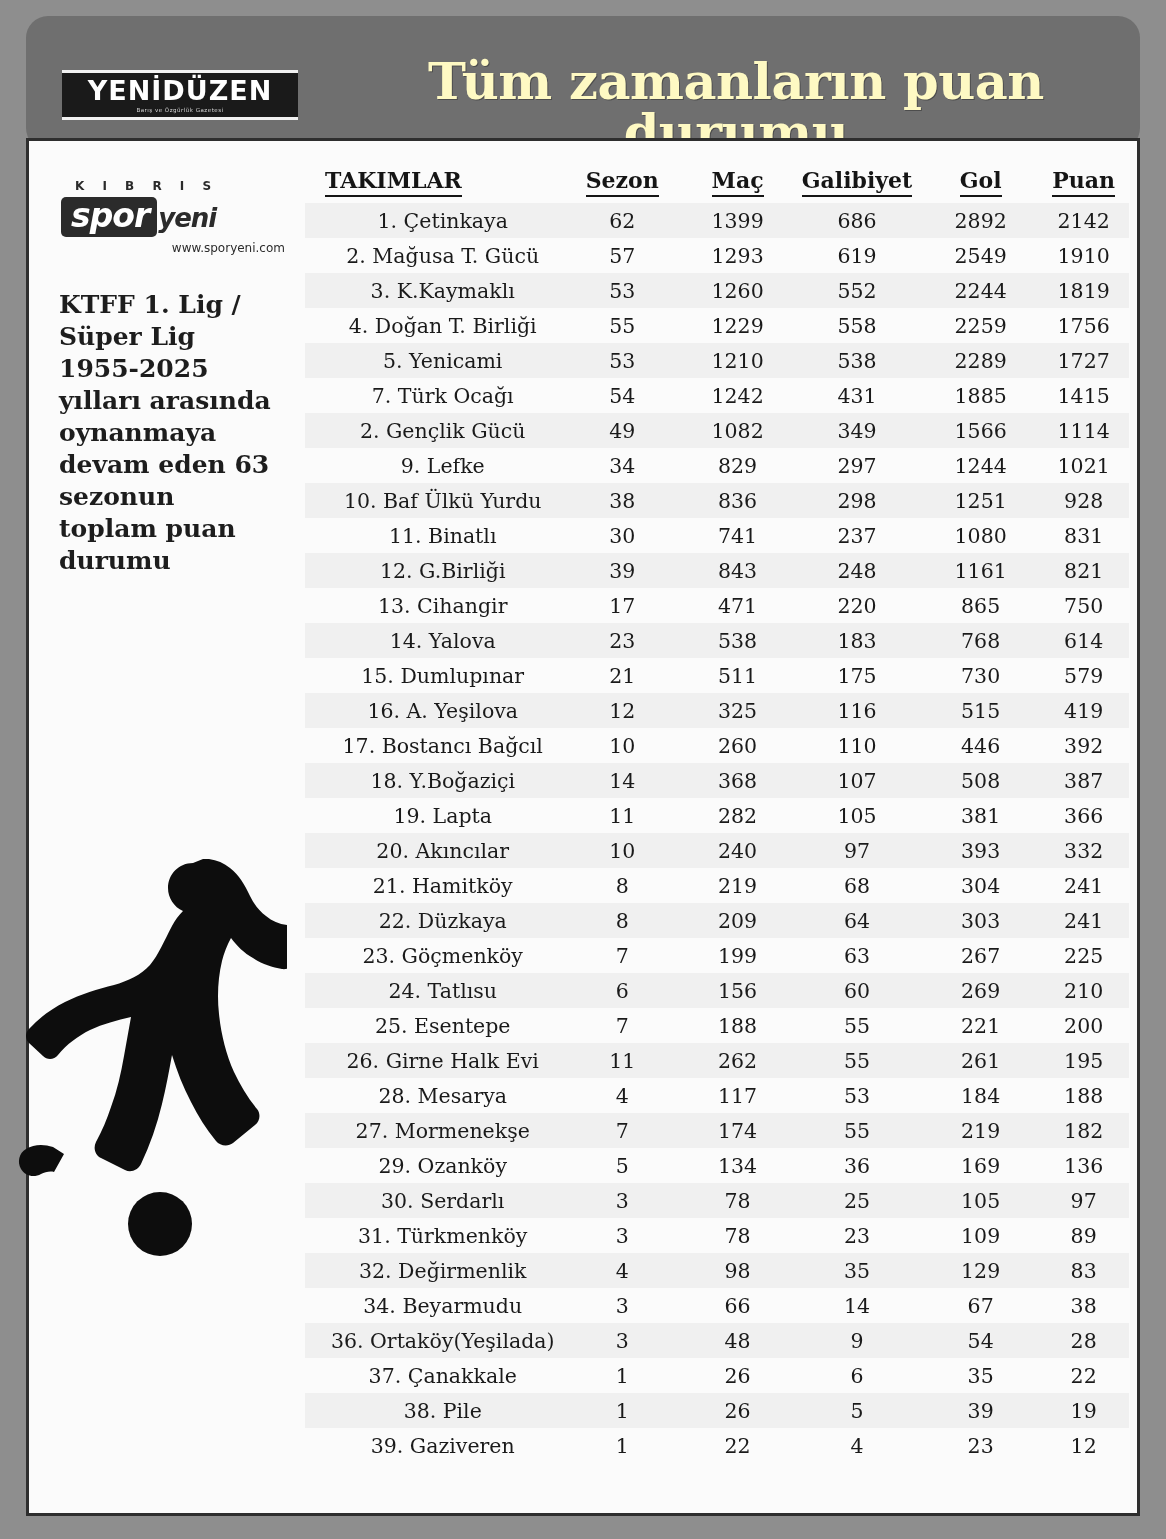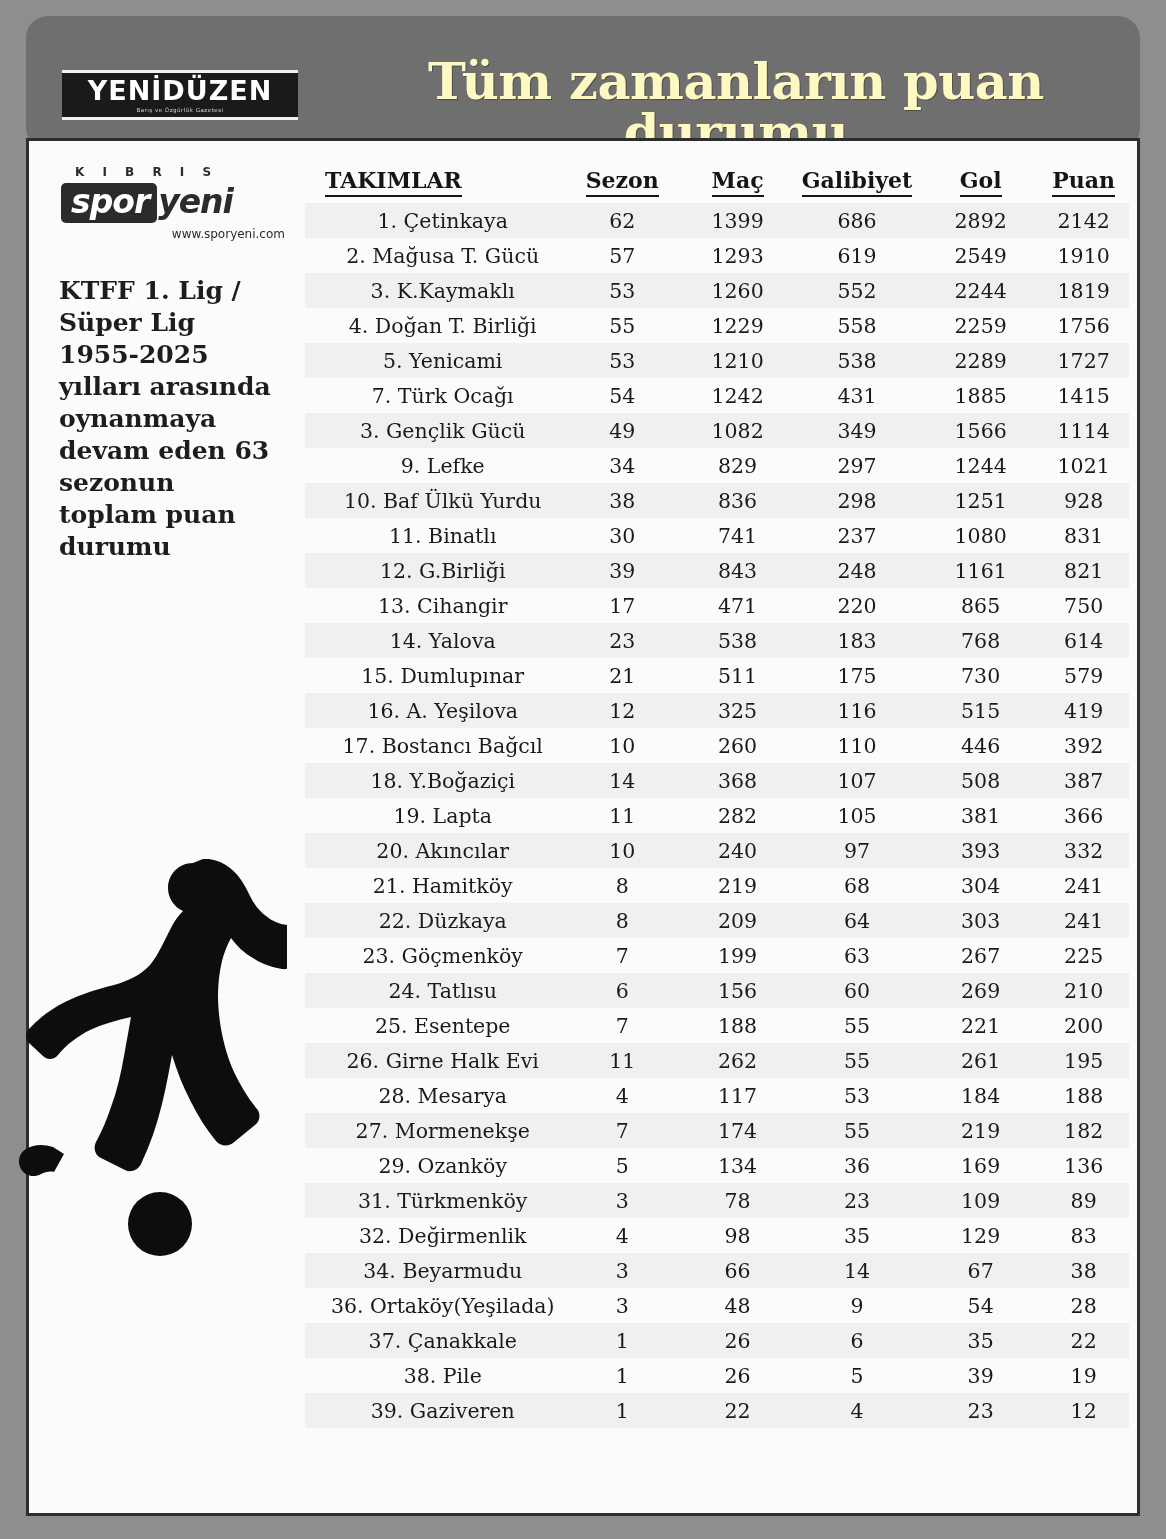--- a/index.html
+++ b/index.html
@@ -81,21 +81,21 @@
   
   .rail {
     position: absolute;
     left: 0; top: 0;
     width: 262px; height: 100%;
     padding: 14px 18px;
   }
 
   .sporyeni-logo {
     position: relative;
-    margin: 10px 0 0 14px;
+    margin: 24px 0 0 14px;
     width: 224px;
   }
   .sy-kibris {
     font-family: "DejaVu Sans", sans-serif;
     font-size: 12px;
     letter-spacing: 7px;
     color: #2b2b2b;
     font-weight: bold;
     margin-left: 14px;
   }
@@ -116,21 +116,21 @@
     border-radius: 5px;
     letter-spacing: -1px;
     line-height: 1.05;
   }
   .sy-yeni {
     display: inline-block;
     color: #2b2b2b;
     font-family: "DejaVu Sans", sans-serif;
     font-style: italic;
     font-weight: bold;
-    font-size: 33px;
+    font-size: 26px;
     letter-spacing: -1px;
     line-height: 1.05;
     margin-left: 1px;
   }
   .sy-url {
     font-family: "DejaVu Sans", sans-serif;
     font-size: 12px;
     color: #2b2b2b;
     text-align: right;
     width: 224px;
@@ -313,21 +313,21 @@
             </tr>
             <tr>
               <td class="team">7. Türk Ocağı</td>
               <td>54</td>
               <td>1242</td>
               <td>431</td>
               <td>1885</td>
               <td>1415</td>
             </tr>
             <tr>
-              <td class="team">3. Gençlik Gücü</td>
+              <td class="team">2. Gençlik Gücü</td>
               <td>49</td>
               <td>1082</td>
               <td>349</td>
               <td>1566</td>
               <td>1114</td>
             </tr>
             <tr>
               <td class="team">9. Lefke</td>
               <td>34</td>
               <td>829</td>
@@ -489,20 +489,28 @@
             </tr>
             <tr>
               <td class="team">29. Ozanköy</td>
               <td>5</td>
               <td>134</td>
               <td>36</td>
               <td>169</td>
               <td>136</td>
             </tr>
             <tr>
+              <td class="team">30. Serdarlı</td>
+              <td>3</td>
+              <td>78</td>
+              <td>25</td>
+              <td>105</td>
+              <td>97</td>
+            </tr>
+            <tr>
               <td class="team">31. Türkmenköy</td>
               <td>3</td>
               <td>78</td>
               <td>23</td>
               <td>109</td>
               <td>89</td>
             </tr>
             <tr>
               <td class="team">32. Değirmenlik</td>
               <td>4</td>

